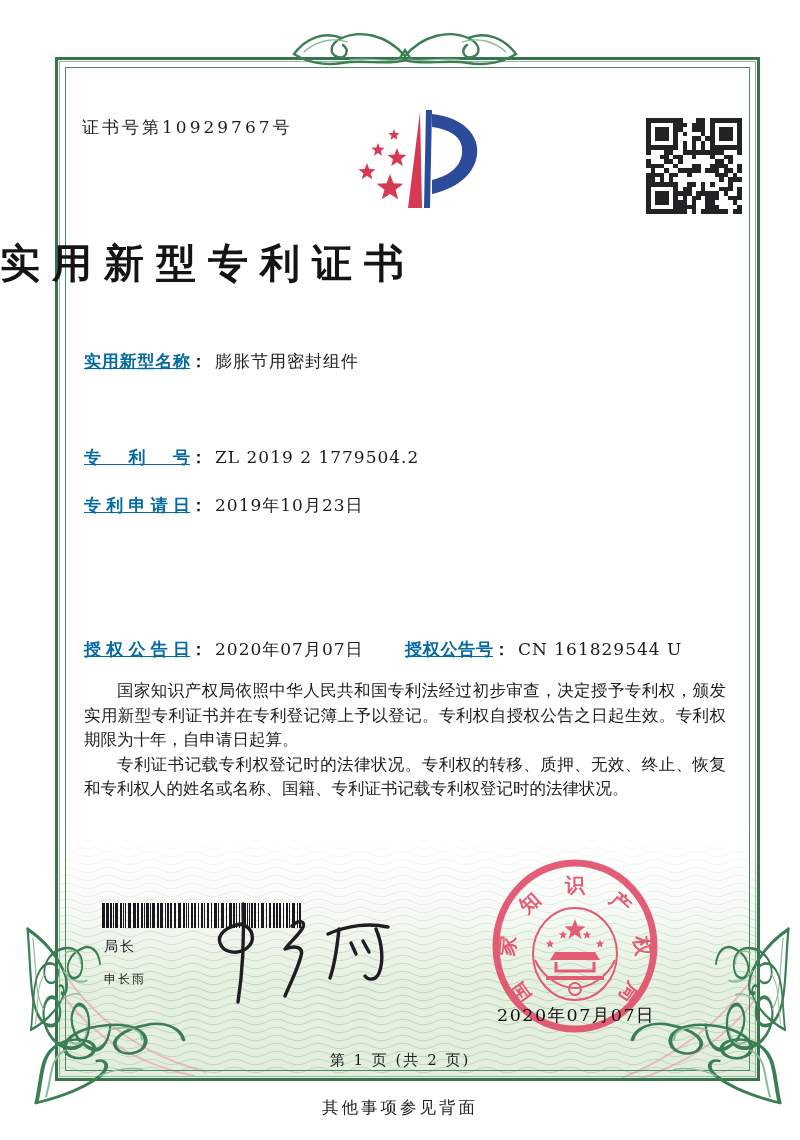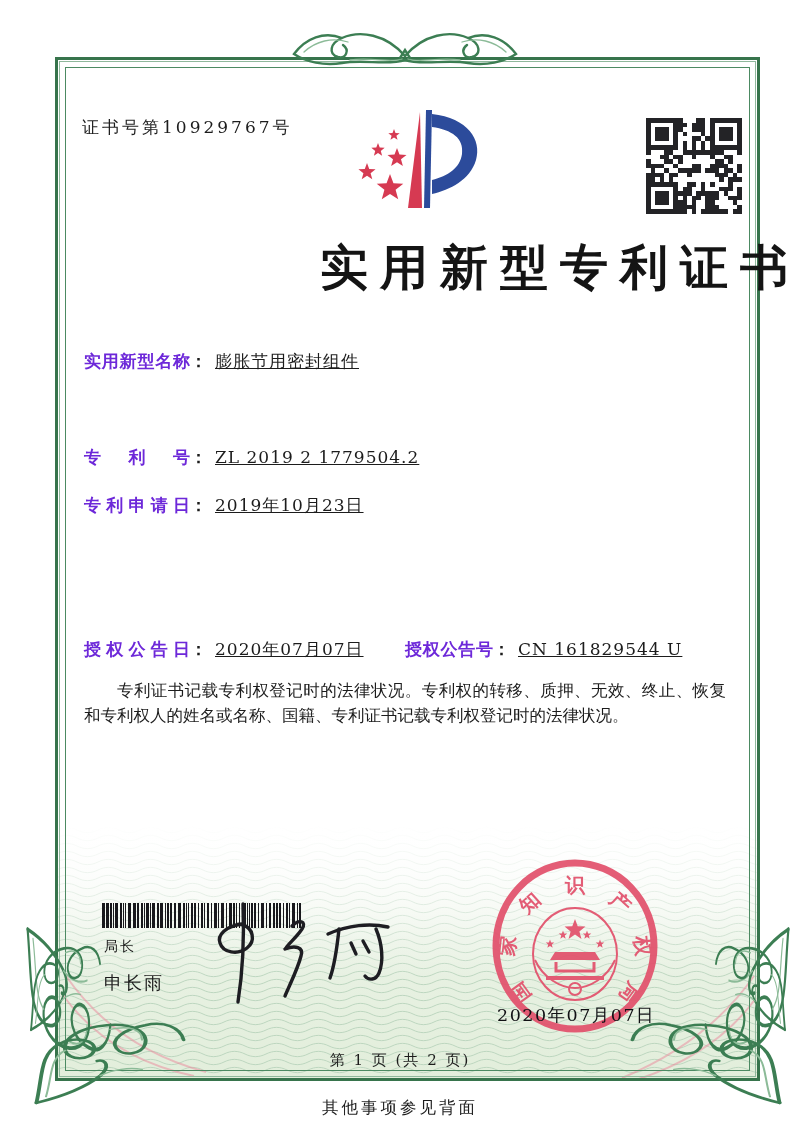--- a/index.html
+++ b/index.html
@@ -13,40 +13,40 @@
   
   .pattern-zone{position:absolute;left:56px;top:826px;width:703px;height:254px;z-index:0;
       background:linear-gradient(180deg, rgba(236,244,233,0) 0%, #e9f2e4 45%, #e2eedb 100%);}
   .pattern-zone svg{position:absolute;left:0;top:0;}
   .pattern-fade{position:absolute;left:0;top:0;width:100%;height:60%;
       background:linear-gradient(180deg,#ffffff 0%,rgba(255,255,255,.65) 40%,rgba(255,255,255,0) 100%);}
   
   .cert-no{position:absolute;left:82px;top:116px;font-size:17px;letter-spacing:3px;z-index:3;}
   .logo{position:absolute;left:342px;top:96px;width:146px;height:130px;z-index:3;}
   .qr{position:absolute;left:646px;top:118px;width:96px;height:96px;z-index:3;}
-  .title{position:absolute;left:0;top:236px;width:100%;text-align:right;font-size:48px;
+  .title{position:absolute;left:0;top:236px;width:100%;text-align:left;font-size:40px;
          font-weight:700;letter-spacing:12px;color:#141414;z-index:3;}
   
   .field-row{position:absolute;left:84px;font-size:17px;white-space:nowrap;z-index:3;}
   .flabel{display:inline-block;width:106px;text-align:justify;text-align-last:justify;
-          font-weight:600;color:#6d28d9;}
+          font-weight:600;color:#0369a1;text-decoration:underline;}
   .colon{font-weight:600;margin-right:8px;}
-  .fvalue{letter-spacing:1px;text-decoration:underline;}
+  .fvalue{letter-spacing:1px;}
   .grant-no{position:absolute;left:321px;top:0;}
   
   .body-text{position:absolute;left:84px;top:679px;width:642px;font-size:16.5px;
              line-height:24.5px;text-align:justify;z-index:3;}
   .body-text p{margin:0;text-indent:2em;}
   
   .barcode{position:absolute;left:102px;top:903px;width:208px;height:25px;display:flex;
            align-items:stretch;z-index:3;}
   .barcode span{display:block;background:#18181c;}
   .officer-title{position:absolute;left:104px;top:938px;font-size:14px;letter-spacing:2px;
            font-family:"DejaVu Sans","Liberation Sans",sans-serif;z-index:3;}
-  .officer-name{position:absolute;left:104px;top:971px;font-size:18px;letter-spacing:2px;
+  .officer-name{position:absolute;left:104px;top:971px;font-size:12px;letter-spacing:2px;
            font-family:"DejaVu Sans","Liberation Sans",sans-serif;z-index:3;}
   .signature{position:absolute;left:196px;top:898px;width:215px;height:115px;z-index:3;}
   .seal{position:absolute;left:489px;top:858px;width:172px;height:178px;z-index:3;opacity:.92;}
   .seal-date{position:absolute;left:497px;top:1003px;font-size:17.5px;letter-spacing:1.5px;
              color:#101014;z-index:4;}
   .page-indicator{position:absolute;left:0;top:1051px;width:100%;text-align:center;
                   font-size:15px;letter-spacing:2px;z-index:3;}
   .back-note{position:absolute;left:0;top:1097px;width:100%;text-align:center;
              font-size:16.5px;letter-spacing:3px;z-index:3;}
   
@@ -429,20 +429,21 @@
     <span class="flabel">专利申请日</span><span class="colon">：</span><span class="fvalue">2019年10月23日</span>
   </div>
   <div class="field-row" style="top:638px">
     <span class="flabel">授权公告日</span><span class="colon">：</span><span class="fvalue">2020年07月07日</span>
     <span class="grant-no">
       <span class="flabel" style="width:88px">授权公告号</span><span class="colon">：</span><span class="fvalue">CN 161829544 U</span>
     </span>
   </div>
 
   <div class="body-text">
+    <p>国家知识产权局依照中华人民共和国专利法经过初步审查，决定授予专利权，颁发实用新型专利证书并在专利登记簿上予以登记。专利权自授权公告之日起生效。专利权期限为十年，自申请日起算。</p>
     <p>专利证书记载专利权登记时的法律状况。专利权的转移、质押、无效、终止、恢复和专利权人的姓名或名称、国籍、专利证书记载专利权登记时的法律状况。</p>
   </div>
 
   <div class="barcode" id="barcode">
       <span style="width: 3px; margin-right: 1px;"></span>
       <span style="width: 3px; margin-right: 1px;"></span>
       <span style="width: 2px; margin-right: 1px;"></span>
       <span style="width: 1px; margin-right: 1px;"></span>
       <span style="width: 3px; margin-right: 2px;"></span>
       <span style="width: 2px; margin-right: 1px;"></span>

